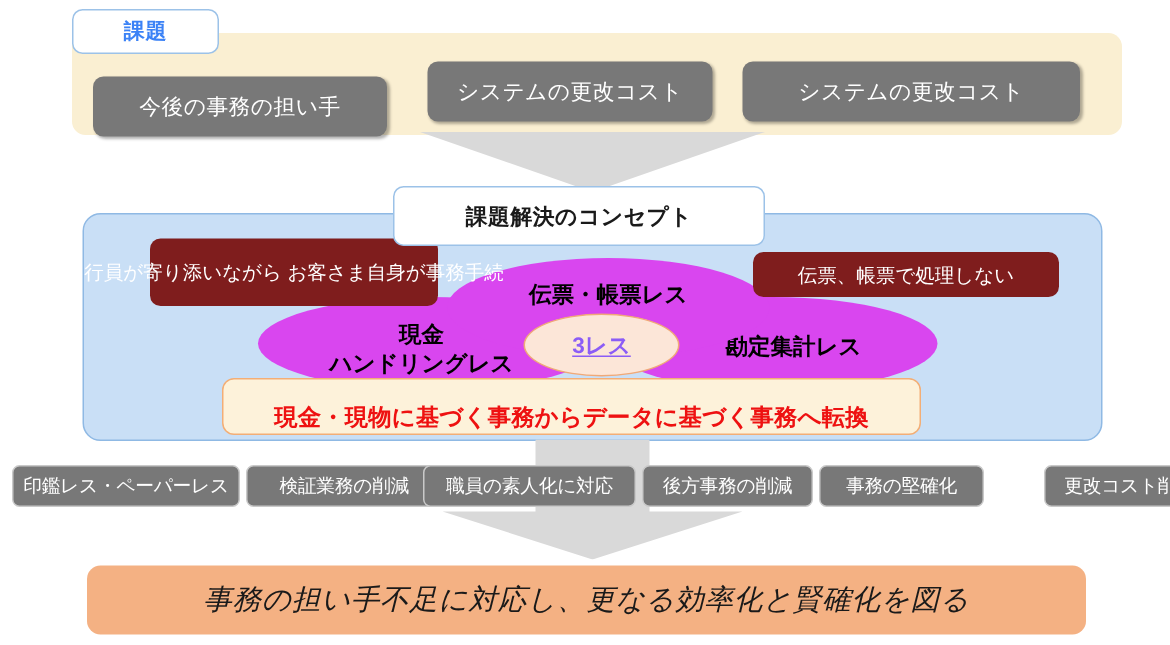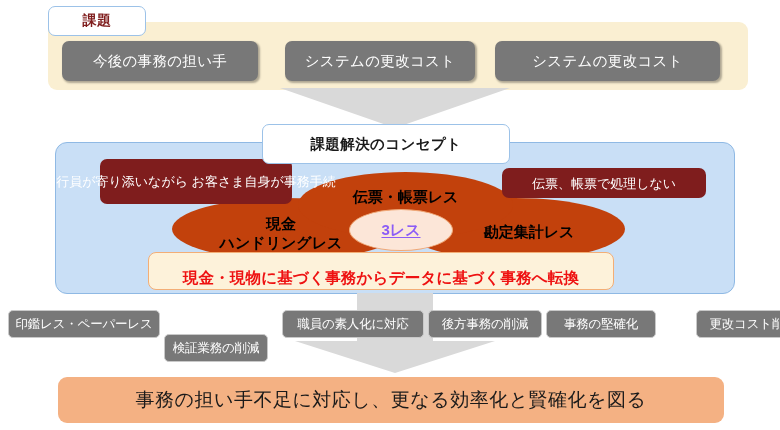--- a/index.html
+++ b/index.html
@@ -31,39 +31,39 @@
     width: 98px; height: 30px;
     background: #ffffff;
     border: 1px solid #9CC2E8;
     border-radius: 7px;
     display: flex; align-items: center; justify-content: center;
     z-index: 6;
   }
   #issues-label .txt {
     font-size: 14px;
     font-weight: bold;
-    color: #7f1d1d;
+    color: #3b82f6;
     letter-spacing: 0.5px;
   }
   .issue-box {
     top: 41px;
     height: 40px;
     background: #787878;
     border-radius: 7px;
     display: flex; align-items: center; justify-content: center;
     box-shadow: 1.5px 1.5px 2px rgba(0,0,0,0.30);
     z-index: 5;
   }
   .issue-box .txt {
     color: #ffffff;
     font-size: 14.5px;
     letter-spacing: 0.3px;
     white-space: nowrap;
   }
-  #issue-0 { left: 62px;  width: 196px; }
+  #issue-0 { left: 62px;  width: 196px; margin-top: 10px; }
   #issue-1 { left: 285px; width: 190px; }
   #issue-2 { left: 495px; width: 225px; }
 
   
   .big-arrow { z-index: 1; }
 
   
   #concept-panel {
     left: 55px; top: 142px;
     width: 680px; height: 152px;
@@ -99,21 +99,21 @@
     font-size: 13px;
     line-height: 17px;
     white-space: nowrap;
     text-align: center;
   }
   #blue-left  { left: 100px; top: 159px; width: 192px; height: 45px; }
   #blue-right { left: 502px; top: 168px; width: 204px; height: 30px; }
 
   
   .ellipse {
-    background: #c2410c;
+    background: #d946ef;
     border-radius: 50%;
     display: flex; align-items: center; justify-content: center;
     z-index: 3;
   }
   .ellipse .txt {
     font-size: 15px;
     font-weight: bold;
     color: #000000;
     text-align: center;
     line-height: 19px;
@@ -172,34 +172,35 @@
     display: flex; align-items: center; justify-content: center;
     z-index: 5;
   }
   .effect-box .txt {
     color: #ffffff;
     font-size: 12.5px;
     white-space: nowrap;
     letter-spacing: -0.2px;
   }
   #effect-0 { left: 8px;   width: 152px; }
-  #effect-1 { left: 164px; width: 104px; margin-top: 24px; }
+  #effect-1 { left: 164px; width: 131px; }
   #effect-2 { left: 282px; width: 142px; }
   #effect-3 { left: 428px; width: 114px; }
   #effect-4 { left: 546px; width: 110px; }
   #effect-5 { left: 696px; width: 114px; }
 
   
   #conclusion-box {
     left: 58px; top: 377px;
     width: 666px; height: 46px;
     background: #F4B183;
     border-radius: 9px;
     display: flex; align-items: center; justify-content: center;
     z-index: 5;
+    font-style: italic;
   }
   #conclusion-box .txt {
     color: #1a1a1a;
     font-size: 19px;
     letter-spacing: 0.5px;
     white-space: nowrap;
   }
 </style>
 </head>
 <body>

